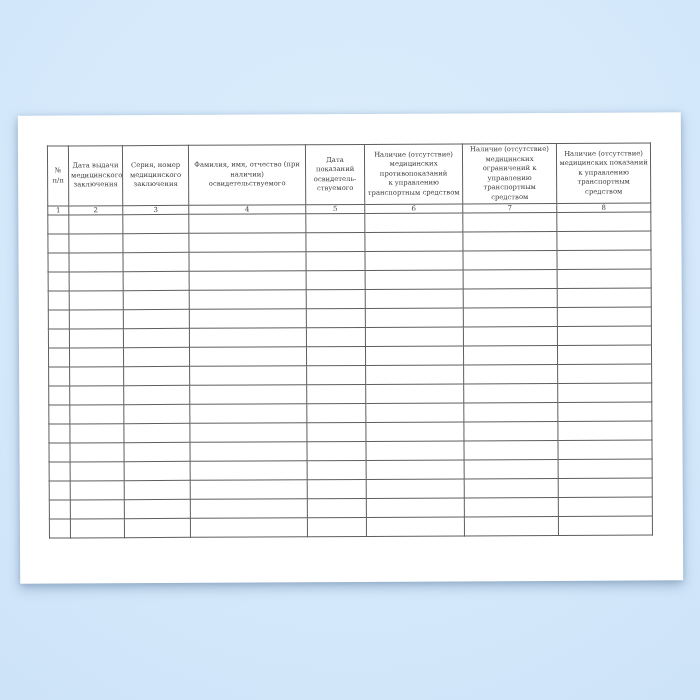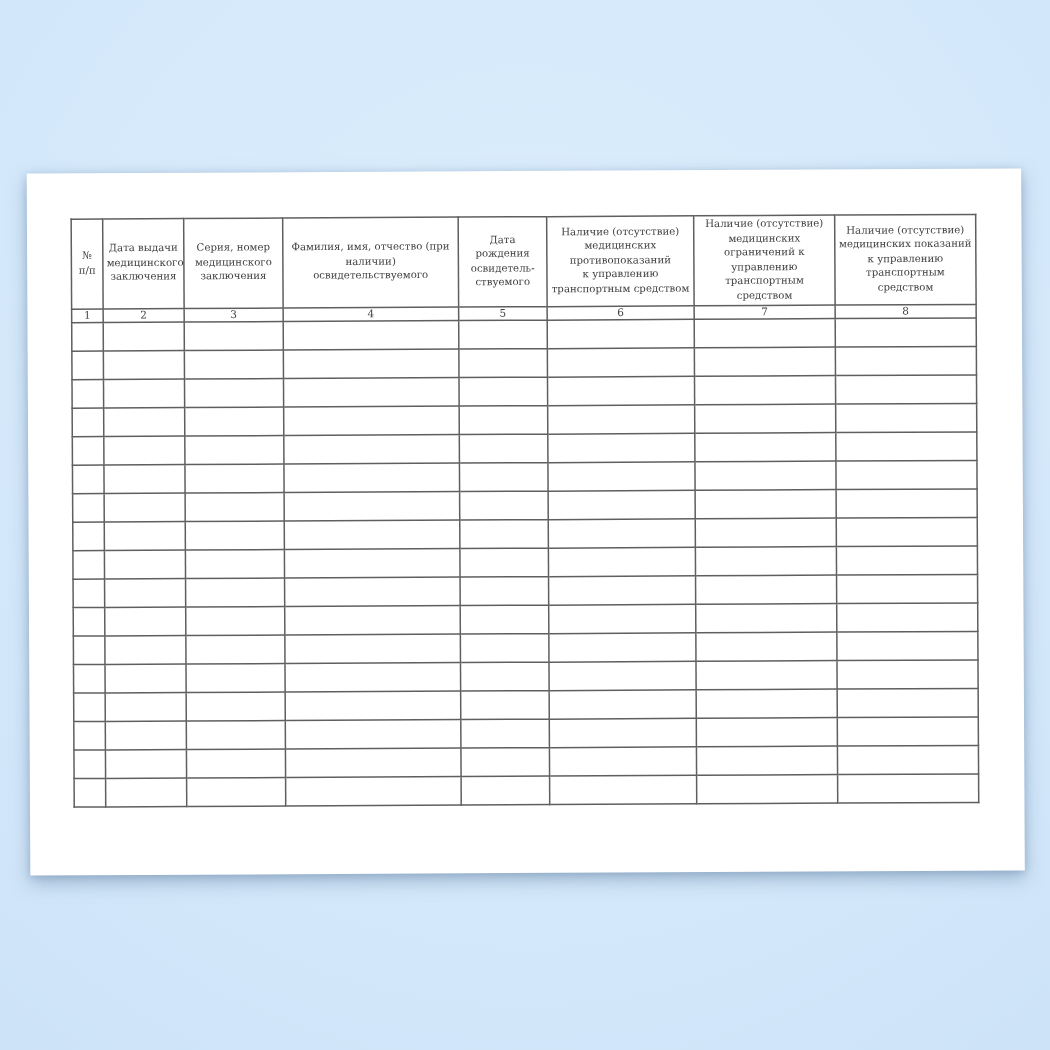--- a/index.html
+++ b/index.html
@@ -99,21 +99,21 @@
           <th>№
 п/п</th>
           <th>Дата выдачи
 медицинского
 заключения</th>
           <th>Серия, номер
 медицинского
 заключения</th>
           <th>Фамилия, имя, отчество (при
 наличии) освидетельствуемого</th>
-          <th>Дата рождения
+          <th>Дата показаний
 освидетель-
 ствуемого</th>
           <th>Наличие (отсутствие)
 медицинских
 противопоказаний
 к управлению
 транспортным средством</th>
           <th>Наличие (отсутствие)
 медицинских
 ограничений к

